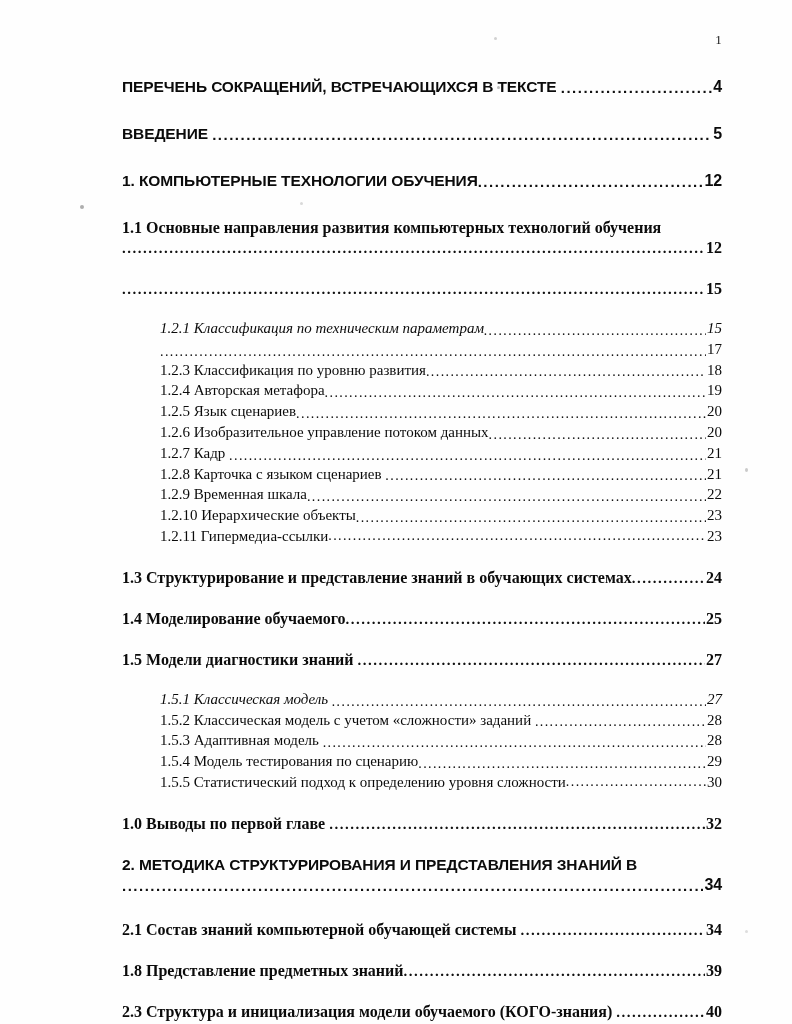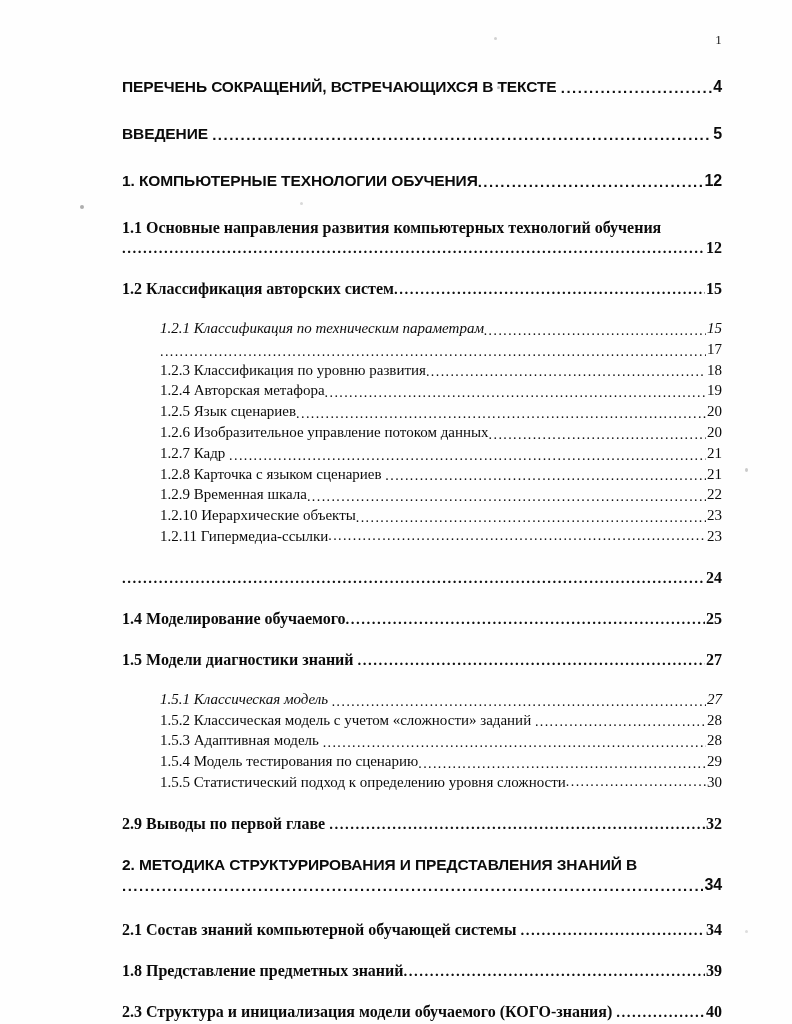--- a/index.html
+++ b/index.html
@@ -174,21 +174,20 @@
         <span class="pageno">12</span>
       </div>
       <div class="entry lvl1 wrap">
         <span class="line1">1.1 Основные направления развития компьютерных технологий обучения</span>
         <span class="line2wrap">
           <span class="leader">................................................................................................................................................................................................................................................................................................................................................................................................................</span>
           <span class="pageno">12</span>
         </span>
       </div>
       <div class="entry lvl1">
-        <span class="title">1.2 Классификация авторских систем</span>
         <span class="leader">................................................................................................................................................................................................................................................................................................................................................................................................................</span>
         <span class="pageno">15</span>
       </div>
       <div class="entry lvl2 tight-top">
         <span class="title">1.2.1 Классификация по техническим параметрам</span>
         <span class="leader">................................................................................................................................................................................................................................................................................................................................................................................................................</span>
         <span class="pageno">15</span>
       </div>
       <div class="entry lvl2">
         <span class="leader">................................................................................................................................................................................................................................................................................................................................................................................................................</span>
@@ -233,20 +232,21 @@
         <span class="title">1.2.10 Иерархические объекты</span>
         <span class="leader">................................................................................................................................................................................................................................................................................................................................................................................................................</span>
         <span class="pageno">23</span>
       </div>
       <div class="entry lvl2 gap-after-group">
         <span class="title">1.2.11 Гипермедиа-ссылки</span>
         <span class="leader">................................................................................................................................................................................................................................................................................................................................................................................................................</span>
         <span class="pageno">23</span>
       </div>
       <div class="entry lvl1">
+        <span class="title">1.3 Структурирование и представление знаний в обучающих системах</span>
         <span class="leader">................................................................................................................................................................................................................................................................................................................................................................................................................</span>
         <span class="pageno">24</span>
       </div>
       <div class="entry lvl1">
         <span class="title">1.4 Моделирование обучаемого</span>
         <span class="leader">................................................................................................................................................................................................................................................................................................................................................................................................................</span>
         <span class="pageno">25</span>
       </div>
       <div class="entry lvl1">
         <span class="title">1.5 Модели диагностики знаний </span>
@@ -272,21 +272,21 @@
         <span class="title">1.5.4 Модель тестирования по сценарию</span>
         <span class="leader">................................................................................................................................................................................................................................................................................................................................................................................................................</span>
         <span class="pageno">29</span>
       </div>
       <div class="entry lvl2 gap-after-group">
         <span class="title">1.5.5 Статистический подход к определению уровня сложности</span>
         <span class="leader">................................................................................................................................................................................................................................................................................................................................................................................................................</span>
         <span class="pageno">30</span>
       </div>
       <div class="entry lvl1">
-        <span class="title">2.9 Выводы по первой главе </span>
+        <span class="title">1.0 Выводы по первой главе </span>
         <span class="leader">................................................................................................................................................................................................................................................................................................................................................................................................................</span>
         <span class="pageno">32</span>
       </div>
       <div class="entry lvl0 multiline">
         <span class="line1">2. МЕТОДИКА СТРУКТУРИРОВАНИЯ И ПРЕДСТАВЛЕНИЯ ЗНАНИЙ В</span>
         <span class="line2wrap">
           <span class="leader">................................................................................................................................................................................................................................................................................................................................................................................................................</span>
           <span class="pageno">34</span>
         </span>
       </div>

